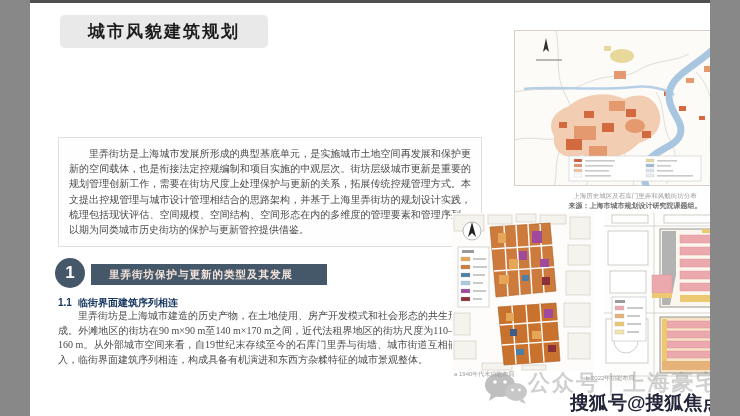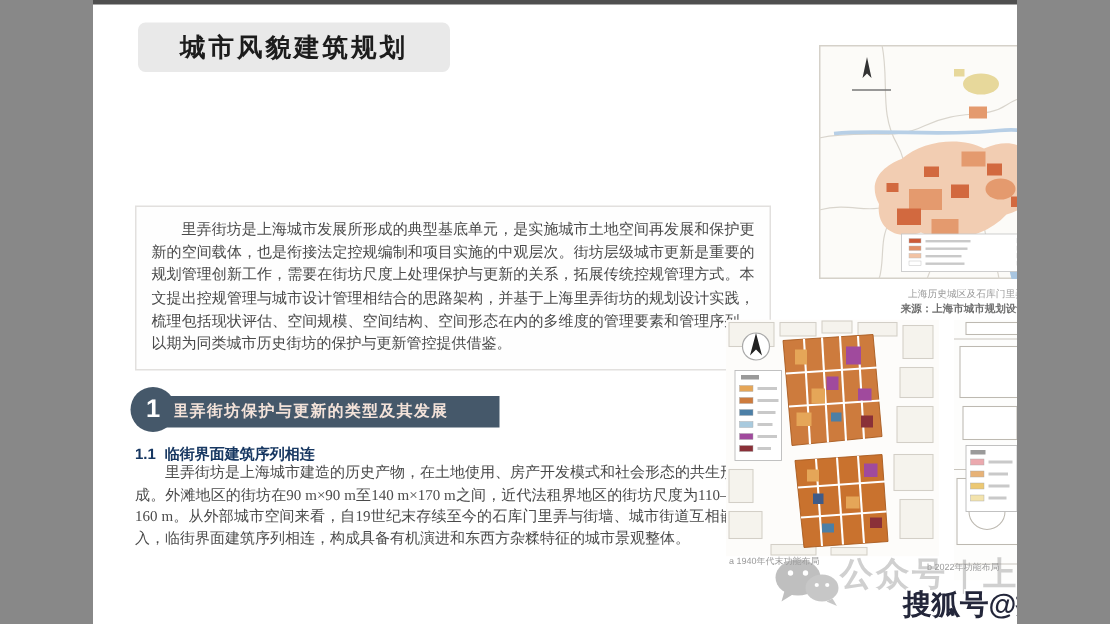--- a/index.html
+++ b/index.html
@@ -1,18 +1,18 @@
 <!DOCTYPE html>
 <html><head>
 <meta charset="utf-8">
 <style>
   * { margin:0; padding:0; box-sizing:border-box; }
   body { background:#888; font-family:"Liberation Sans", sans-serif; }
   .page {
-    position:relative; width:616px; height:416px; background:#ffffff;
+    position:relative; width:680px; height:416px; background:#ffffff;
     overflow:hidden; margin:0 auto;
   }
   .top-bar { position:absolute; left:0; top:0; width:740px; height:3px; background:#4f4f4f; }
   .category-tag {
     position:absolute; left:30px; top:15px; background:#e9e9e9; border-radius:5px;
     padding:5px 28px; font-size:17px; font-weight:bold; color:#1c1c1c; letter-spacing:2px;
   }
   .article-title {
     position:absolute; left:25px; top:58px; width:412px;
     font-size:15px; font-weight:bold; color:#1f1f1f; line-height:21px;
@@ -25,21 +25,21 @@
     border:1px solid #e2e0de; background:#fefefe; padding:8px 10px;
     font-family:"Liberation Serif", serif;
     font-size:10px; color:#4a4a4a; line-height:15.2px; text-align:justify; text-indent:2em;
   }
   .section-heading { position:absolute; left:25px; top:258px; height:34px; }
   .section-num {
     position:absolute; left:0; top:0; width:30px; height:30px; border-radius:50%;
     color:#fff; font-size:17px; font-weight:bold; text-align:center; line-height:30px; z-index:2;
   }
   .section-band {
-    position:absolute; left:10px; top:6px; width:236px; height:21px;
+    position:absolute; left:36px; top:6px; width:236px; height:21px;
     font-size:10.5px; font-weight:bold; line-height:21px; padding-left:18px; letter-spacing:1px;
   }
   .subsection { position:absolute; left:28px; top:296px; font-size:10px; font-weight:bold; }
   .subsection span { margin-right:6px; }
   .body-para {
     position:absolute; left:28px; top:309px; width:400px;
     font-family:"Liberation Serif", serif;
     font-size:10px; color:#4a4a4a; line-height:14.5px; text-align:justify; text-indent:2em;
   }
   .fig { position:absolute; }

